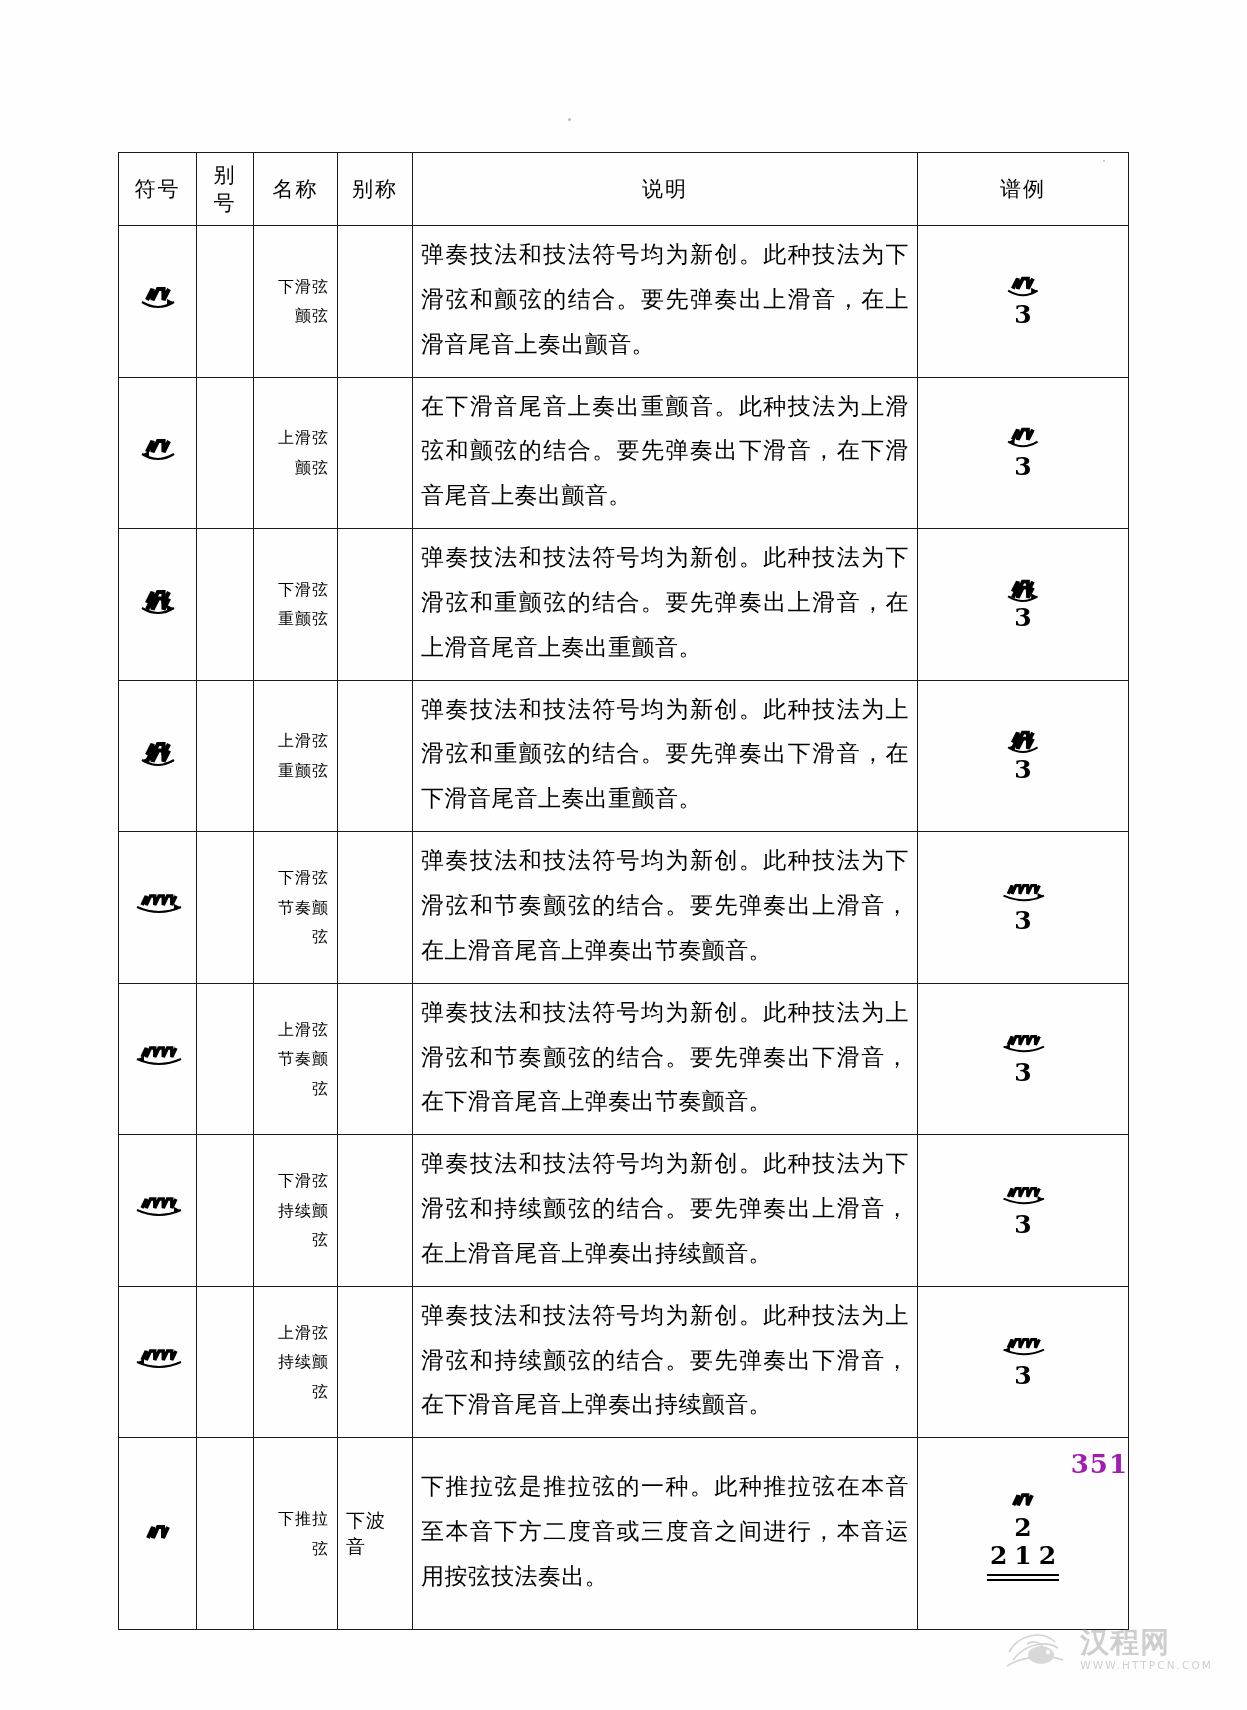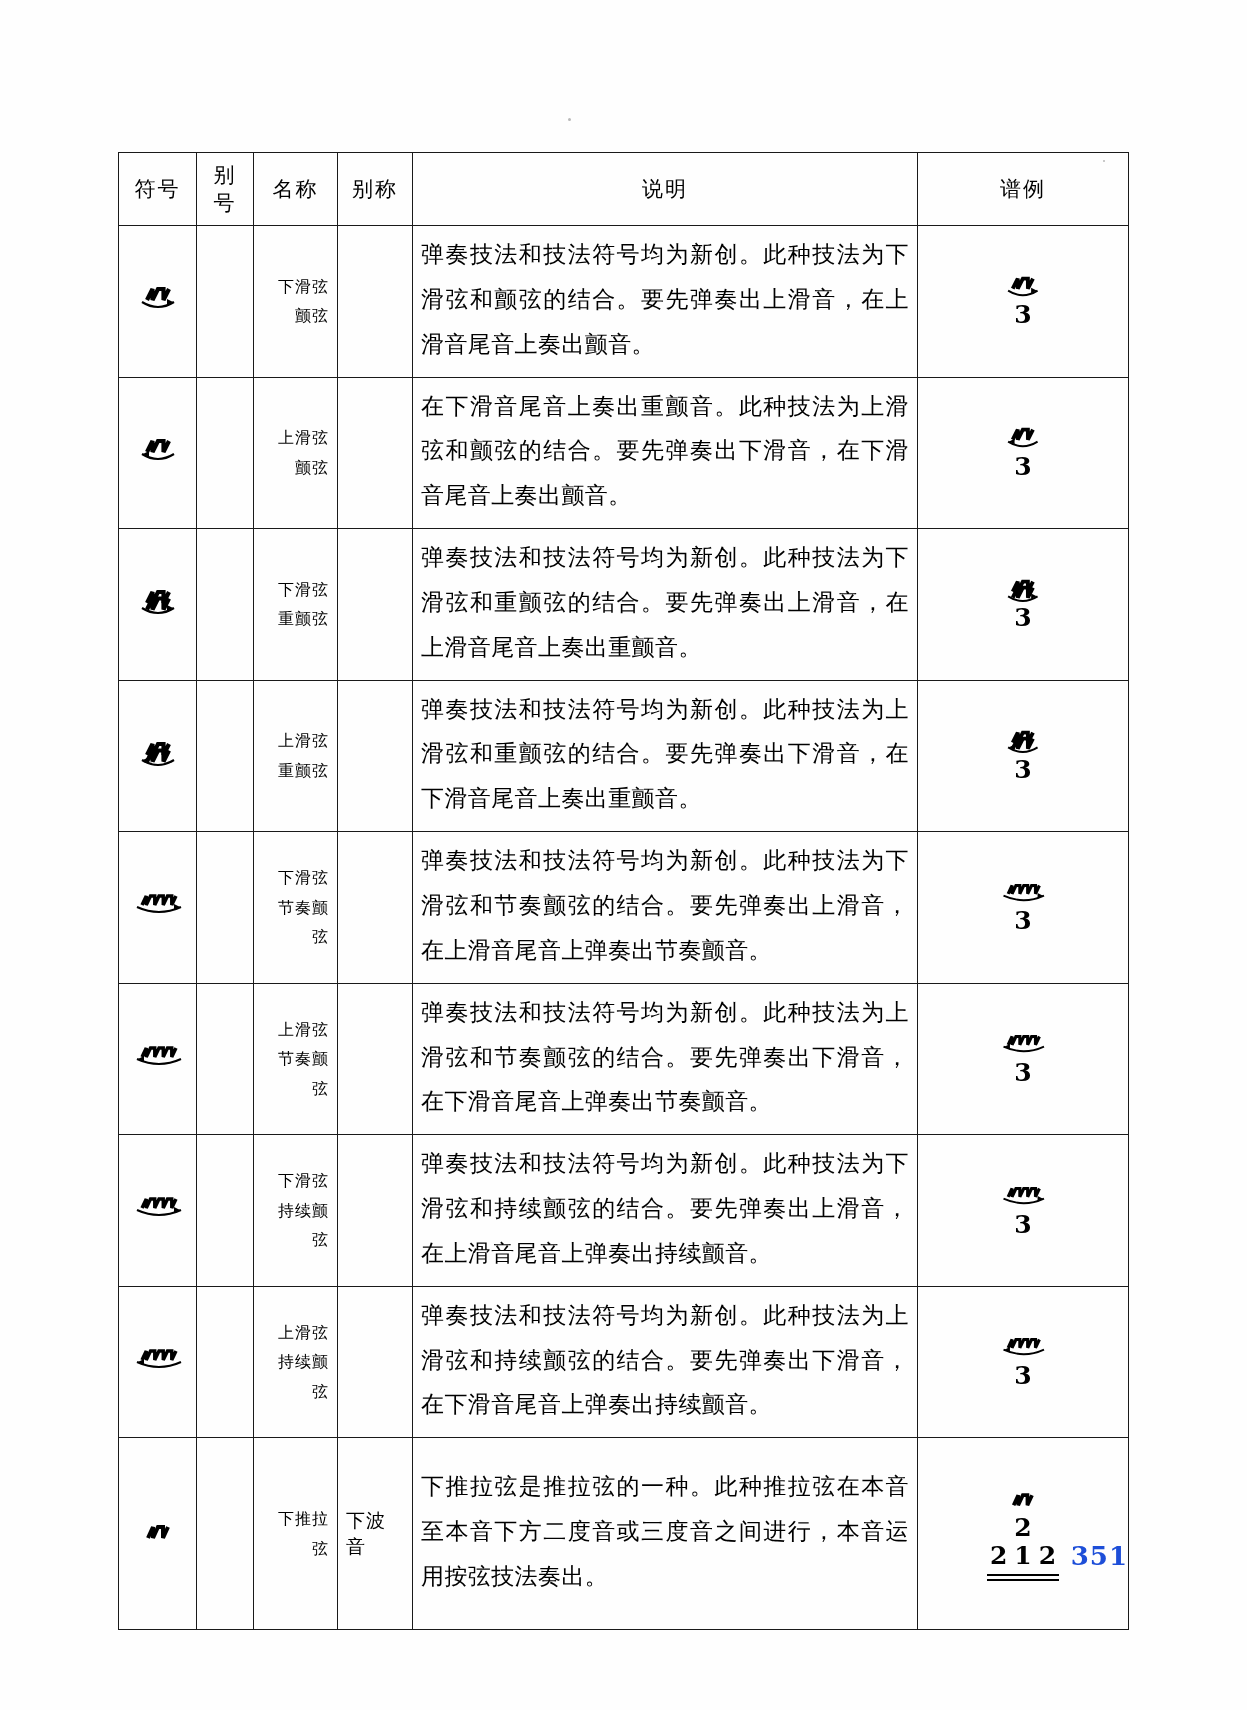--- a/index.html
+++ b/index.html
@@ -130,26 +130,26 @@
     left: -3px; right: -3px;
     height: 2px;
     background: #000;
   }
   .beamed::before { bottom: 5px; }
   .beamed::after  { bottom: 0px; }
 
   .pagenum {
     position: absolute;
     right: 119px;
-    top: 1541px;
+    top: 1449px;
     font-size: 26px;
     font-weight: bold;
     font-family: "DejaVu Serif", "Liberation Serif", serif;
     letter-spacing: 1px;
-    color: #1d4ed8;
+    color: #a21caf;
     margin-left: 8px;
   }
 
   .watermark {
     position: absolute;
     right: 34px;
     top: 1622px;
     display: flex;
     align-items: center;
     gap: 7px;
@@ -445,14 +445,32 @@
                 <span>2</span>
               </span>
             </div>
           </td>
         </tr>
       </tbody>
   </table>
 
   <div class="pagenum">351</div>
 
+  <div class="watermark">
+    <div class="wm-logo">
+      <svg width="70" height="54" viewBox="0 0 70 54" aria-hidden="true">
+        <g fill="none" stroke="#9a9a9a" stroke-width="1.6">
+          <path d="M6 30 C16 12, 40 8, 52 20"></path>
+          <path d="M10 38 C22 22, 42 18, 55 26"></path>
+          <path d="M4 44 C20 34, 44 32, 60 38"></path>
+          <path d="M24 22 C30 18, 38 20, 40 26"></path>
+        </g>
+        <ellipse cx="38" cy="33" rx="13" ry="9" fill="#a5a5a5"></ellipse>
+        <circle cx="45" cy="30" r="2.2" fill="#ffffff"></circle>
+      </svg>
+    </div>
+    <div class="wm-text">
+      <span class="wm-cn">汉程网</span>
+      <span class="wm-url">WWW.HTTPCN.COM</span>
+    </div>
+  </div>
 
 </div>
 
 </body></html>

